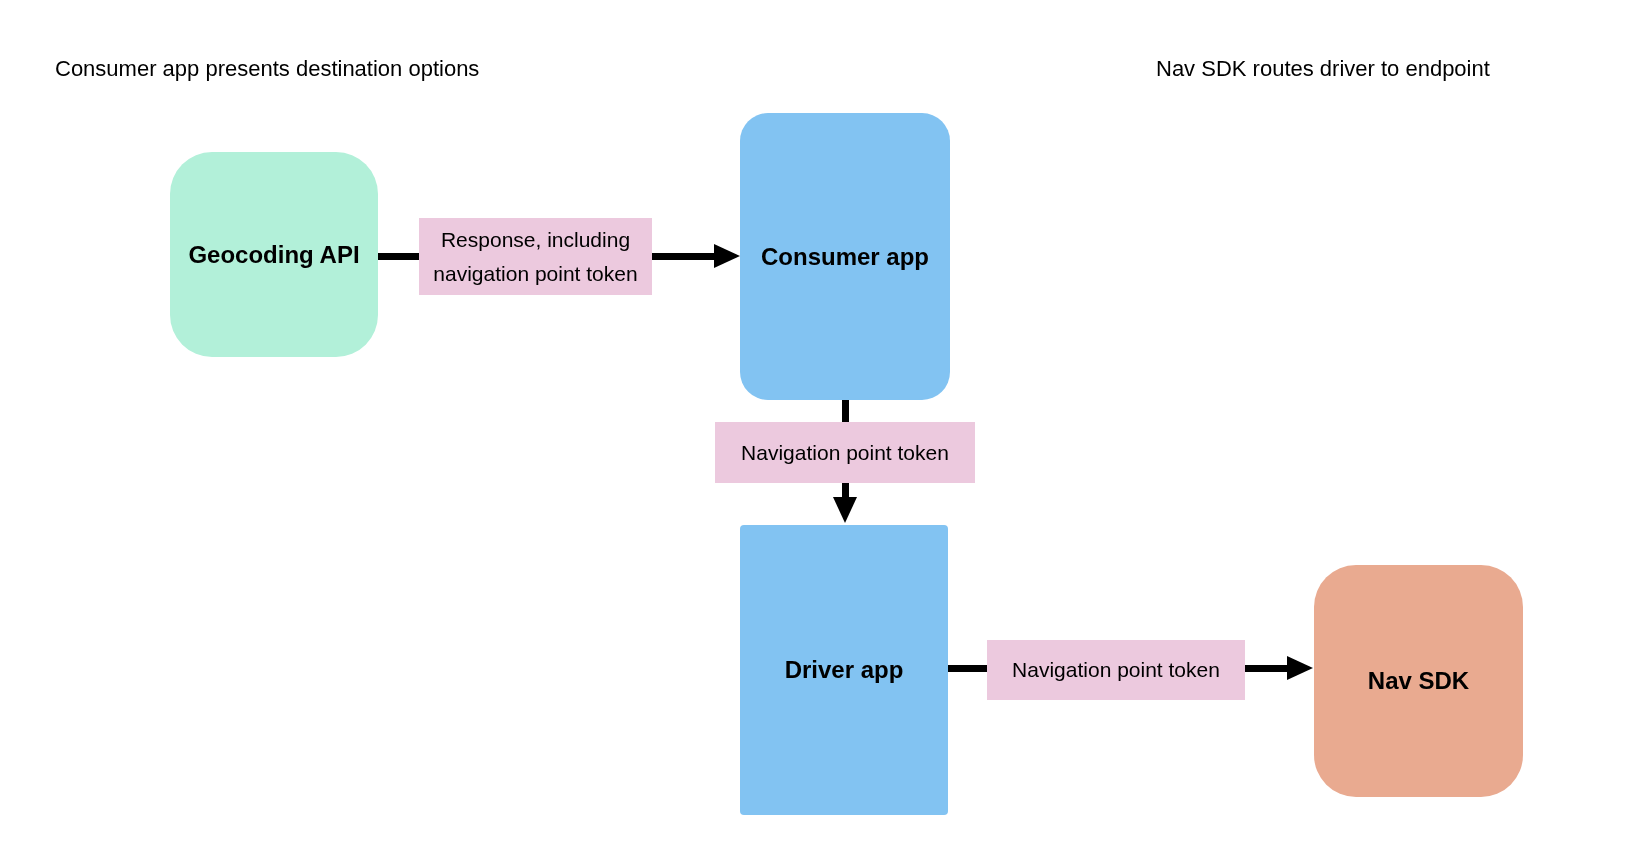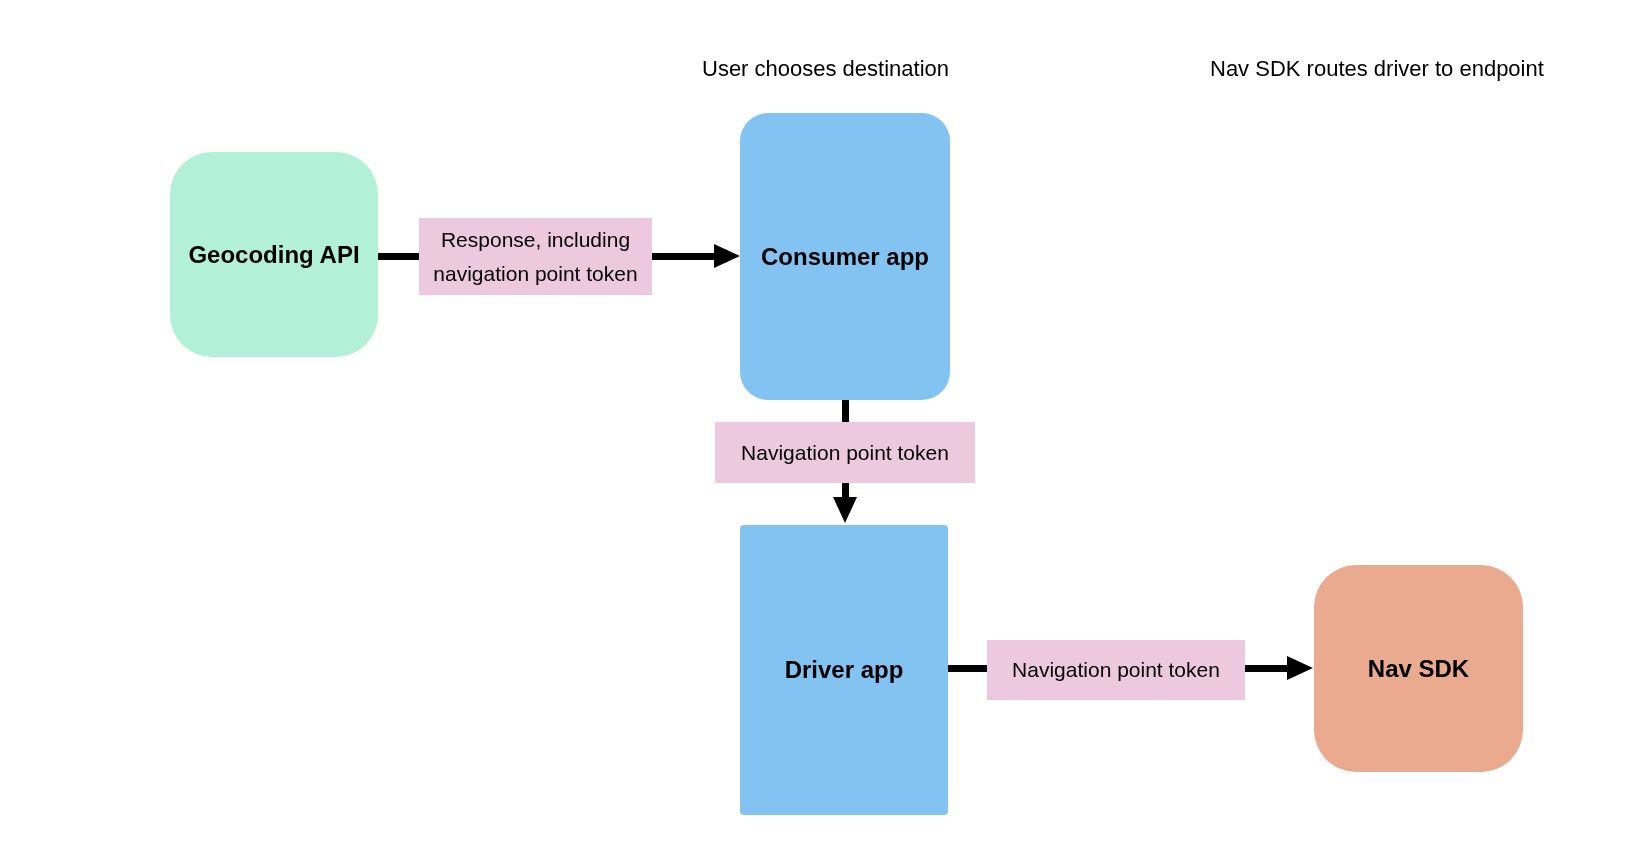--- a/index.html
+++ b/index.html
@@ -19,21 +19,21 @@
   .stage-header {
     position: absolute;
     top: 56px;
     font-size: 22px;
     font-weight: 400;
     white-space: nowrap;
     color: var(--text, #000000);
   }
   .h1 { left: 55px; }
   .h2 { left: 702px; }
-  .h3 { left: 1210px; }
+  .h3 { left: 1156px; }
 
   .node {
     position: absolute;
     display: flex;
     align-items: center;
     justify-content: center;
     text-align: center;
     font-size: 24px;
     font-weight: 700;
     color: var(--text, #000000);
@@ -47,21 +47,21 @@
     left: 740px; top: 113px; width: 210px; height: 287px;
     background: var(--node-blue, #82c3f2);
     border-radius: 28px;
   }
   .node-driver {
     left: 740px; top: 525px; width: 208px; height: 290px;
     background: var(--node-blue, #82c3f2);
     border-radius: 4px;
   }
   .node-navsdk {
-    left: 1314px; top: 565px; width: 209px; height: 207px;
+    left: 1314px; top: 565px; width: 209px; height: 232px;
     background: var(--node-orange, #e9aa90);
     border-radius: 42px;
   }
 
   .edge-label {
     position: absolute;
     display: flex;
     align-items: center;
     justify-content: center;
     text-align: center;
@@ -109,21 +109,21 @@
     border-top: 12px solid transparent;
     border-bottom: 12px solid transparent;
     border-left: 26px solid var(--arrow, #000000);
   }
 </style>
 </head>
 <body>
 
 <div class="canvas">
 
-  <div class="stage-header h2">User chooses destination</div>
+  <div class="stage-header h1">Consumer app presents destination options</div>
   <div class="stage-header h3">Nav SDK routes driver to endpoint</div>
 
   <div class="arrow-line line-a"></div>
   <div class="arrow-head head-a"></div>
 
   <div class="arrow-line line-b"></div>
   <div class="arrow-head head-b"></div>
 
   <div class="arrow-line line-c"></div>
   <div class="arrow-head head-c"></div>

